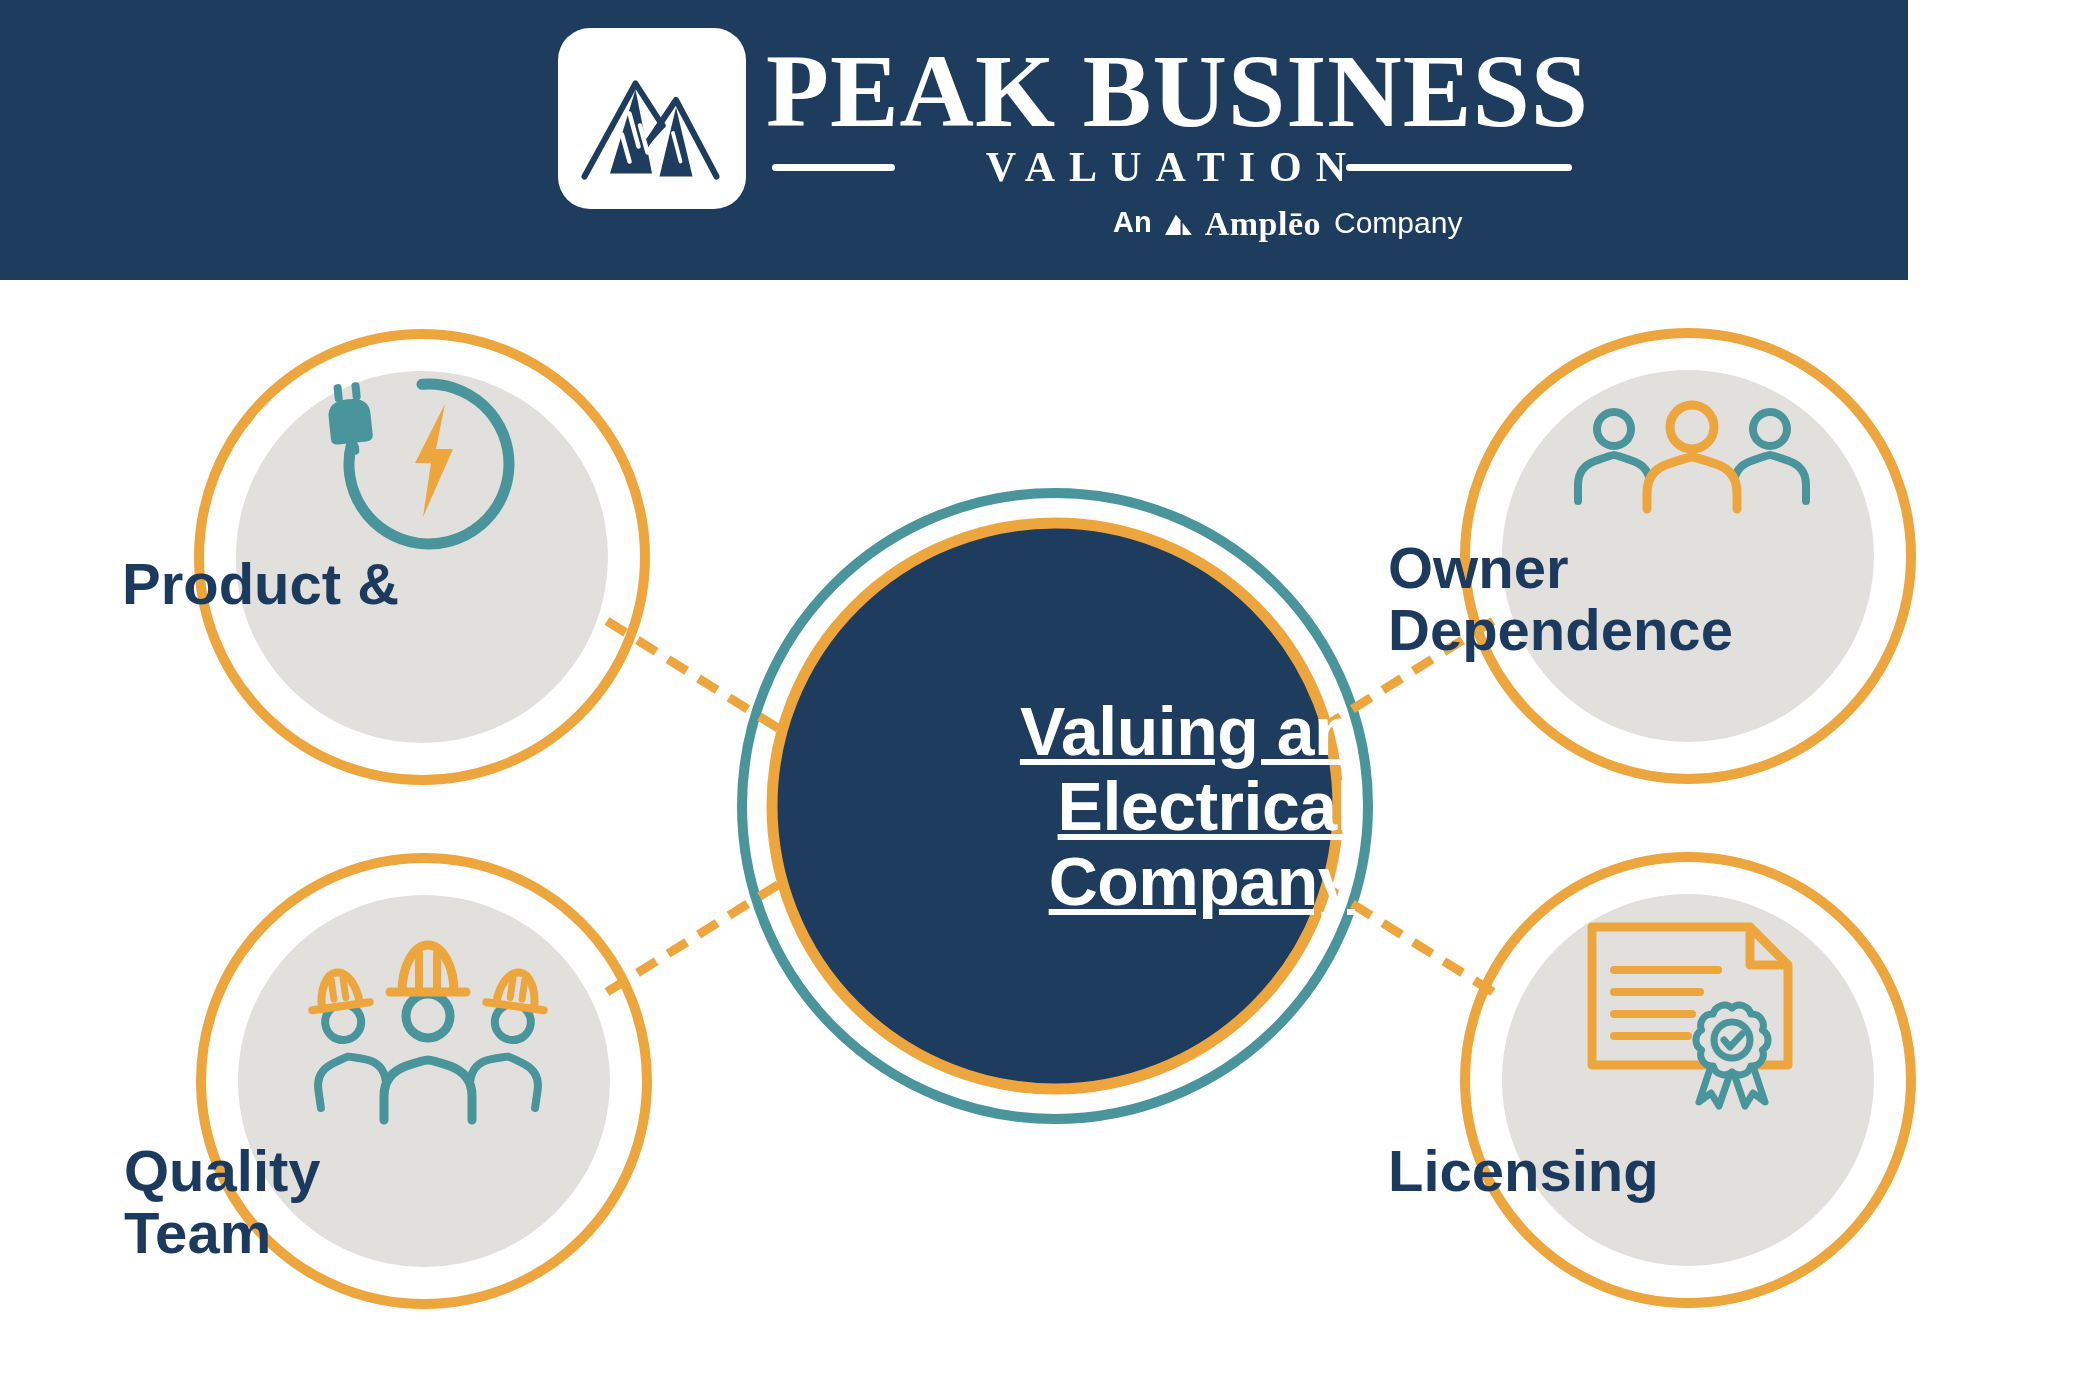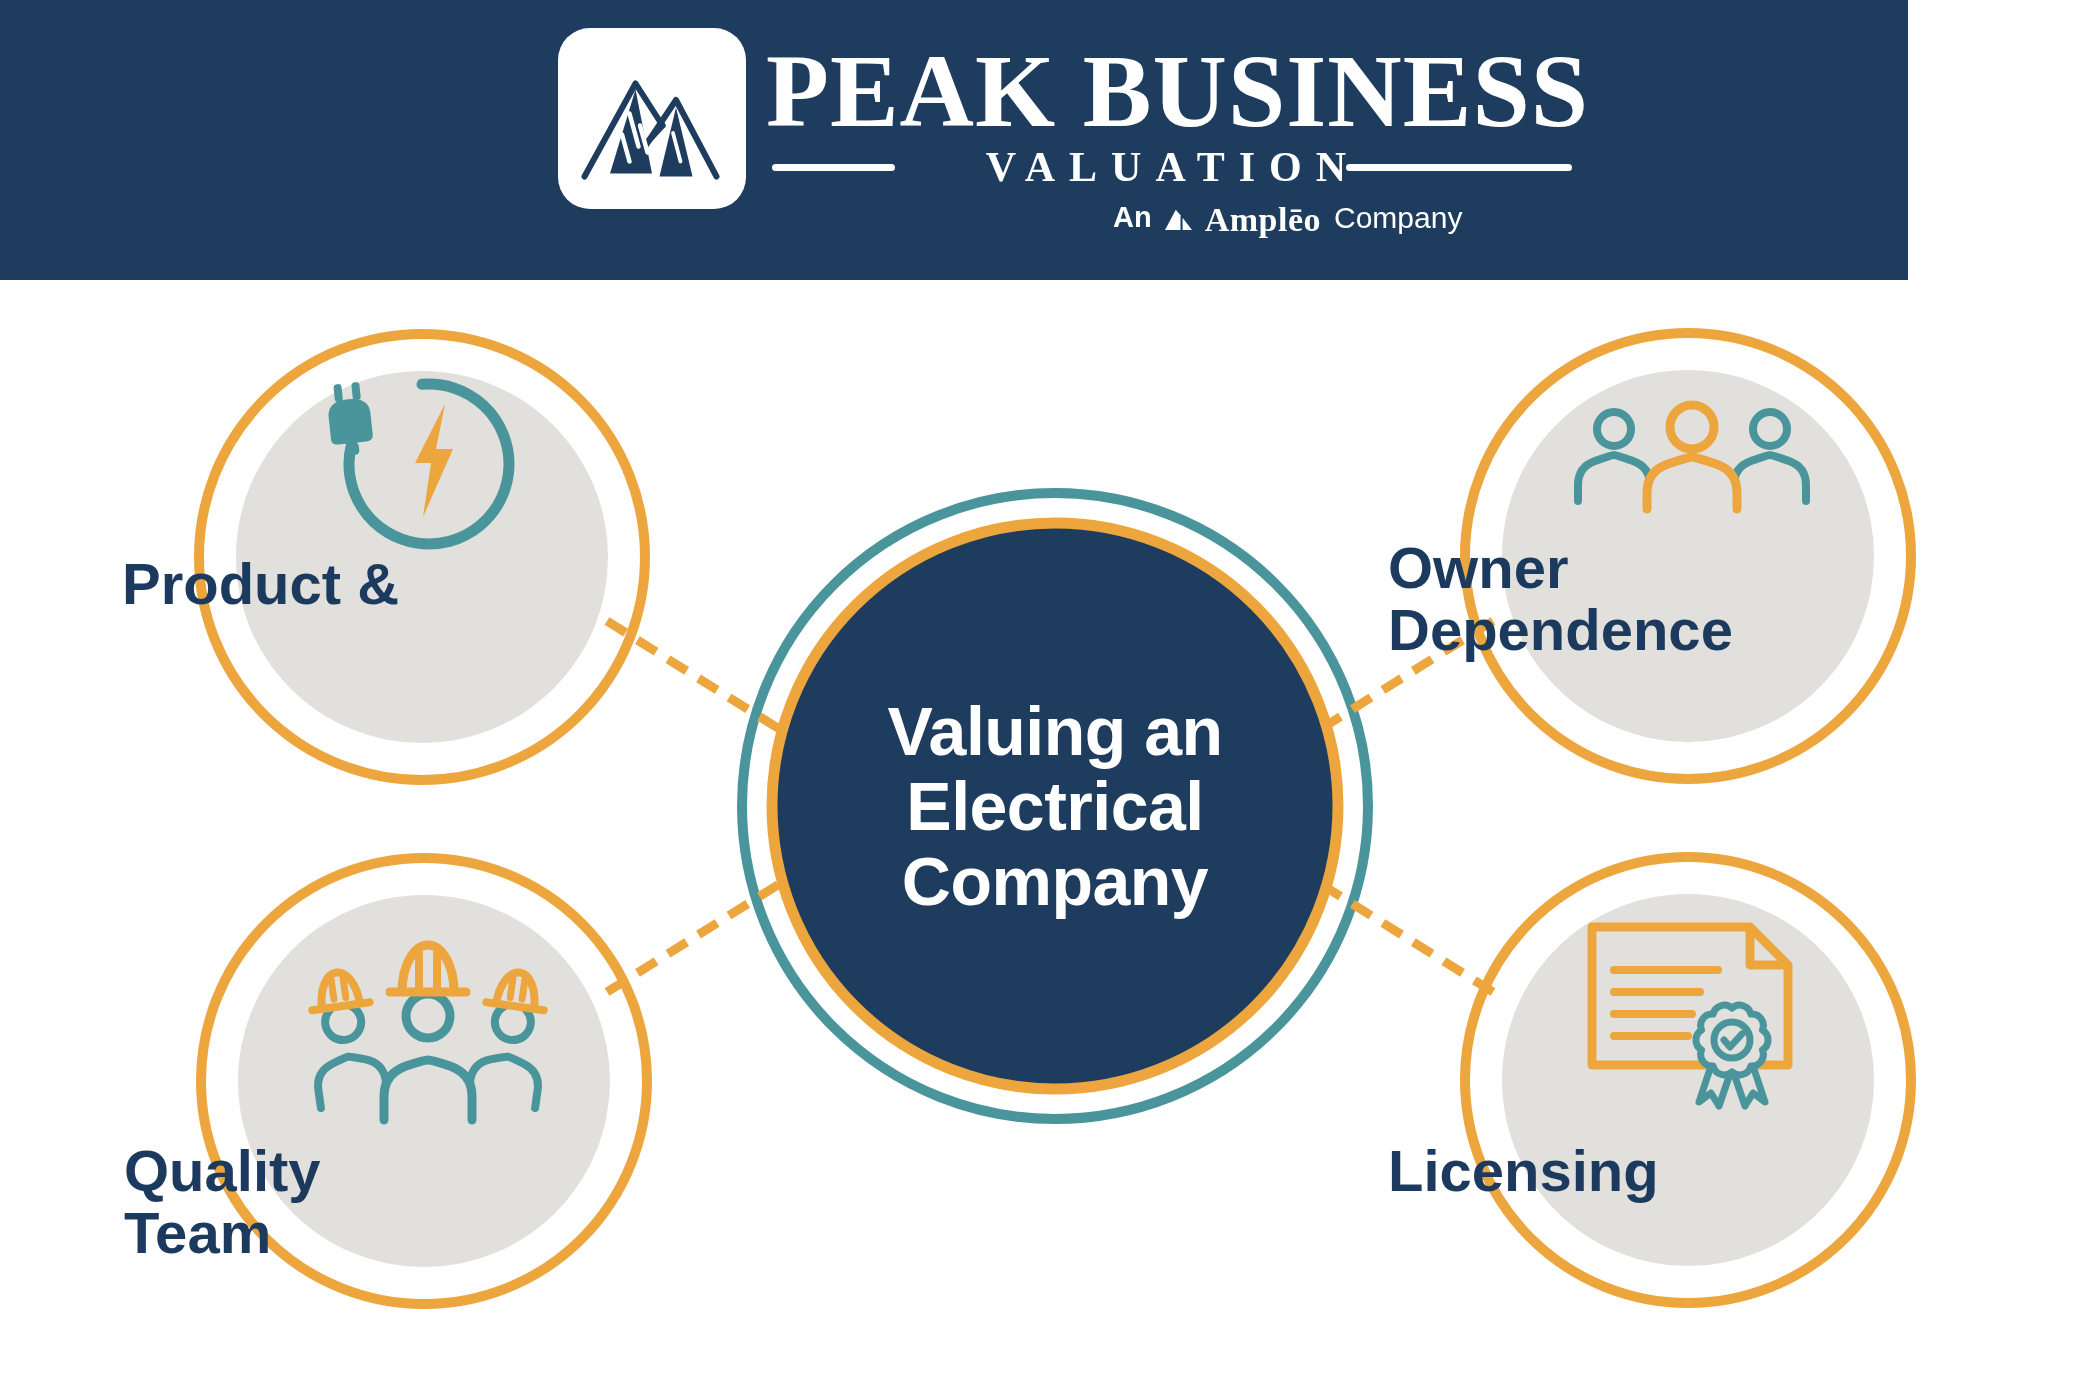--- a/index.html
+++ b/index.html
@@ -19,39 +19,39 @@
   .val-line{position:absolute;top:164px;height:7px;background:#ffffff;border-radius:4px;}
   .val-line.left{left:772px;width:123px;}
   .val-line.right{left:1346px;width:226px;}
   .val-text{
     position:absolute;left:880px;top:146px;width:480px;text-align:right;
     font-family:"Liberation Serif",serif;font-weight:700;font-size:42px;line-height:1;
     color:#ffffff;letter-spacing:14px;white-space:nowrap;
   }
   .ampleo-row{
     position:absolute;left:1113px;top:203px;height:42px;
-    display:flex;align-items:flex-start;gap:13px;color:#ffffff;white-space:nowrap;
+    display:flex;align-items:center;gap:13px;color:#ffffff;white-space:nowrap;
   }
   .ampleo-an{font-size:29px;font-weight:600;line-height:1;padding-bottom:3px;}
   .ampleo-mark{padding-bottom:2px;display:block;}
   .ampleo-name{font-size:34px;font-weight:800;line-height:1;letter-spacing:0.5px;font-family:Liberation Serif, serif;}
   .ampleo-company{font-size:30px;font-weight:500;line-height:1;padding-bottom:2px;}
   
   .diagram-svg{position:absolute;left:0;top:0;width:2100px;height:1400px;}
   .node-label{
     position:absolute;width:600px;text-align:left;
     color:#1c3a5e;font-weight:700;font-size:58px;line-height:1.07;letter-spacing:0px;
   }
   .label-tl{left:122px;top:553px;}
   .label-tr{left:1388px;top:537px;}
   .label-bl{left:124px;top:1140px;}
   .label-br{left:1388px;top:1140px;}
   .center-label{
-    position:absolute;left:755px;top:694px;width:600px;text-align:center;
-    color:#ffffff;font-weight:700;font-size:68px;line-height:1.1;letter-spacing:-0.5px;
+    position:absolute;left:755px;top:694px;width:600px;text-align:right;
+    color:#ffffff;font-weight:700;font-size:68px;line-height:1.1;letter-spacing:-0.5px;text-decoration:underline;
   }
 </style>
 </head>
 <body>
 
 <div class="canvas">
 
   <div class="header">
     <div class="logo-box">
       <svg width="150" height="155" viewBox="0 0 100 100">

